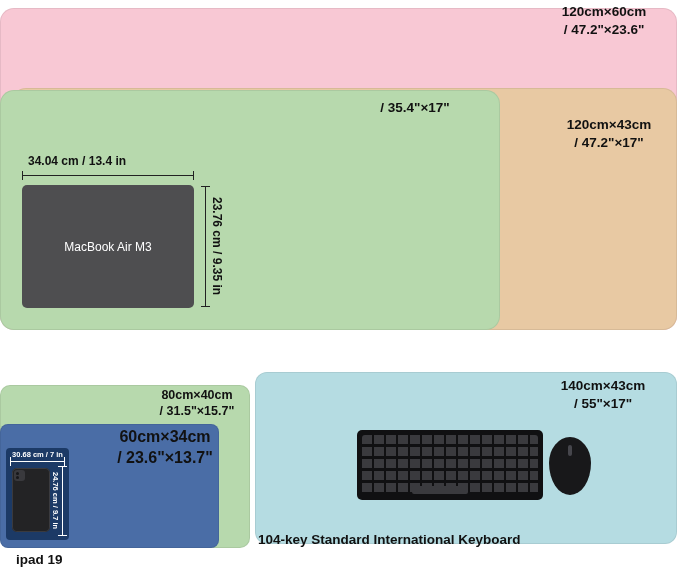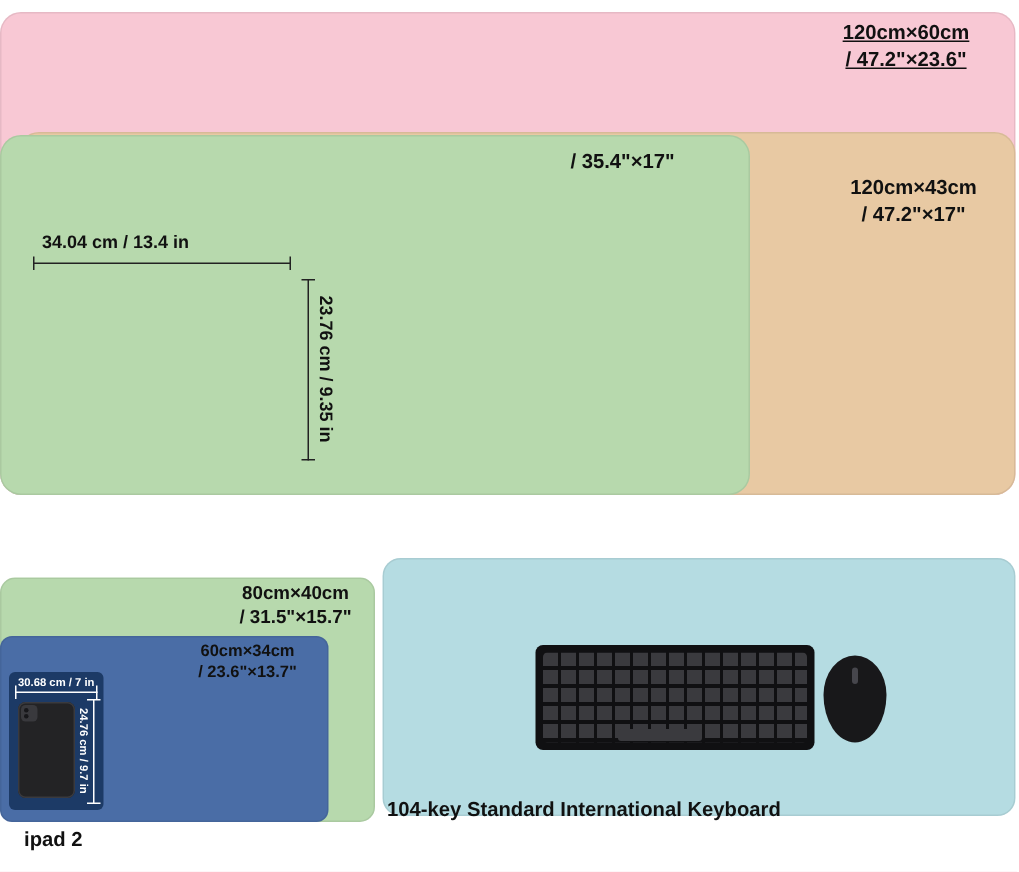--- a/index.html
+++ b/index.html
@@ -7,26 +7,26 @@
   .stage{position:relative;width:679px;height:581px;background:#ffffff;overflow:hidden;}
   .mat{position:absolute;box-shadow:inset 0 0 0 1px rgba(0,0,0,.07);}
   #mat-pink{left:0px;top:8px;width:677px;height:322px;border-radius:14px;}
   #mat-tan{left:12px;top:88px;width:665px;height:242px;border-radius:14px;}
   #mat-green90{left:0px;top:90px;width:500px;height:240px;border-radius:14px;}
   #mat-lightblue{left:255px;top:372px;width:422px;height:172px;border-radius:12px;}
   #mat-green80{left:0px;top:385px;width:250px;height:163px;border-radius:10px;}
   #mat-blue60{left:0px;top:424px;width:219px;height:124px;border-radius:8px;}
 
   .mat-label{position:absolute;font-weight:bold;color:#111;text-align:center;line-height:1.3;font-size:13.5px;}
-  #label-pink{left:540px;top:13px;width:128px;text-decoration:underline;}
+  #label-pink{left:540px;top:3px;width:128px;}
   #label-tan{left:550px;top:116px;width:118px;}
   #label-green90{left:360px;top:99px;width:110px;}
   #label-lightblue{left:538px;top:377px;width:130px;}
   #label-green80{left:146px;top:387px;width:102px;font-size:12.5px;}
-  #label-blue60{left:112px;top:427px;width:106px;font-size:11px;}
+  #label-blue60{left:112px;top:427px;width:106px;font-size:16px;}
 
   #laptop{position:absolute;left:22px;top:185px;width:172px;height:123px;border-radius:5px;
           display:flex;align-items:center;justify-content:center;color:#fff;font-size:12px;}
   #laptop-width-label{position:absolute;left:28px;top:154px;width:160px;text-align:left;
           font-size:12px;font-weight:bold;color:#111;}
   #laptop-height-label{position:absolute;left:210px;top:186px;height:121px;writing-mode:vertical-rl;
           text-align:center;font-size:12px;font-weight:bold;color:#111;}
 
   .dim-h{position:absolute;height:1px;background:#222;}
   .dim-h::before,.dim-h::after{content:"";position:absolute;top:-4px;width:1px;height:9px;background:#222;}
@@ -83,20 +83,23 @@
   <div class="mat-label" id="label-green90">
     <div>/ 35.4"×17"</div>
   </div>
   <div class="mat-label" id="label-tan">
     <div>120cm×43cm</div>
     <div>/ 47.2"×17"</div>
   </div>
 
   <div id="laptop-width-label">34.04 cm / 13.4 in</div>
   <div class="dim-h" id="laptop-width-line"></div>
+  <div id="laptop" style="background-color: rgb(78, 78, 80);">
+    <span>MacBook Air M3</span>
+  </div>
   <div class="dim-v" id="laptop-height-line"></div>
   <div id="laptop-height-label">23.76 cm / 9.35 in</div>
 
   <div class="mat" id="mat-green80" style="background-color: rgb(183, 217, 173);"></div>
   <div class="mat" id="mat-blue60" style="background-color: rgb(74, 109, 166);"></div>
 
   <div class="mat-label" id="label-green80">
     <div>80cm×40cm</div>
     <div>/ 31.5"×15.7"</div>
   </div>
@@ -108,25 +111,29 @@
   <div id="ipad-mat" style="background-color: rgb(28, 58, 102);"></div>
   <div id="ipad-width-label">30.68 cm / 7 in</div>
   <div class="dim-h white" id="ipad-width-line"></div>
   <div id="ipad-photo">
     <div id="ipad-camera"></div>
   </div>
   <div id="ipad-height-label">24.76 cm / 9.7 in</div>
   <div class="dim-v white" id="ipad-height-line"></div>
 
   <div class="mat" id="mat-lightblue" style="background-color: rgb(181, 220, 226);"></div>
+  <div class="mat-label" id="label-lightblue">
+    <div>140cm×43cm</div>
+    <div>/ 55"×17"</div>
+  </div>
 
   <div id="keyboard">
     <div id="keyboard-keys"></div>
     <div id="keyboard-spacebar"></div>
   </div>
   <div id="mouse">
     <div id="mouse-wheel"></div>
   </div>
 
-  <div class="caption" id="ipad-caption">ipad 2</div>
+  <div class="caption" id="ipad-caption">ipad 19</div>
   <div class="caption" id="keyboard-caption">104-key Standard International Keyboard</div>
 
 </div>
 
 </body></html>

